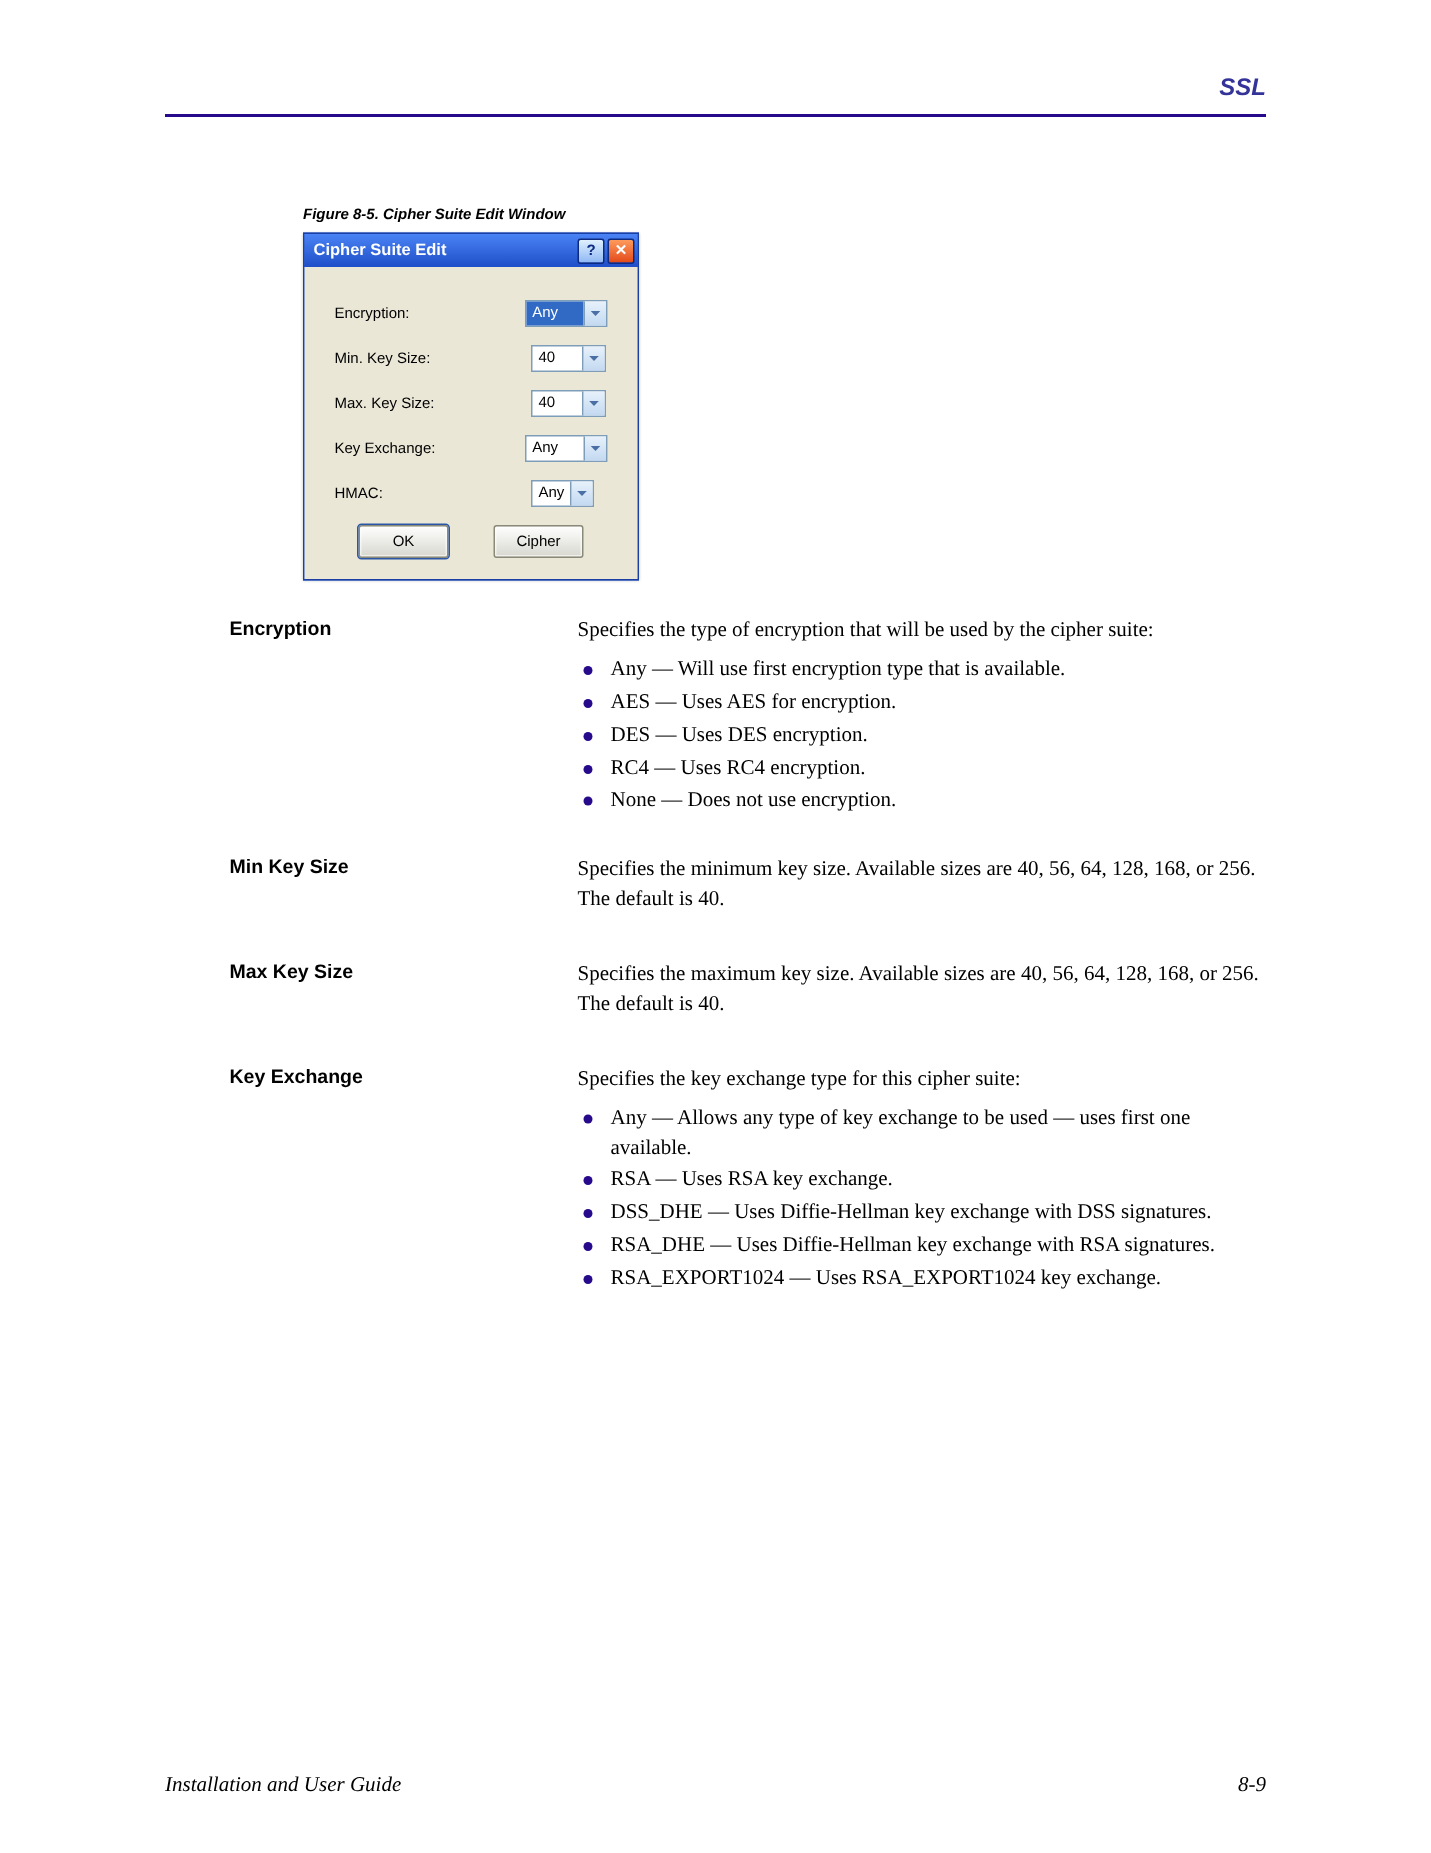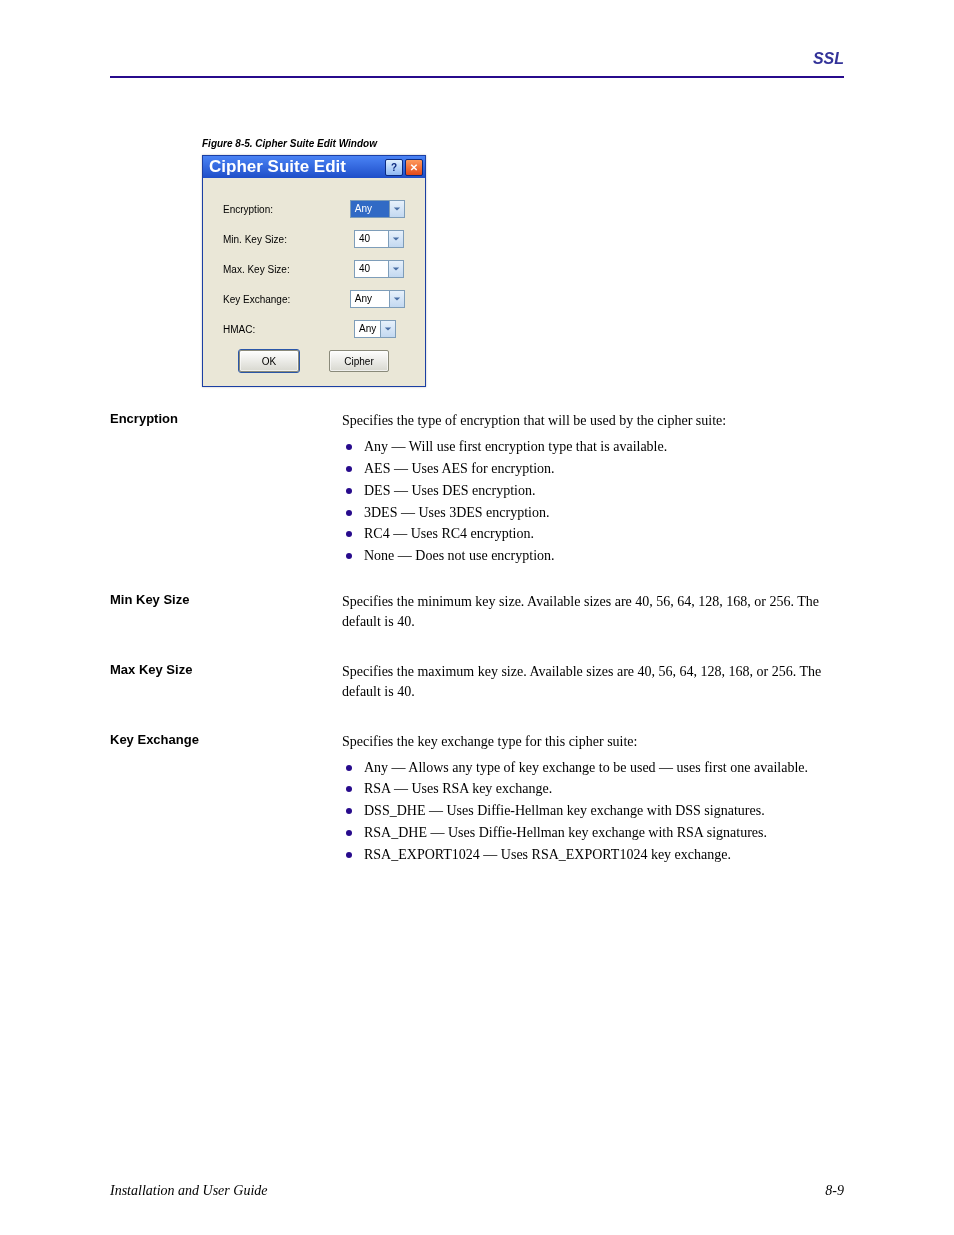--- a/index.html
+++ b/index.html
@@ -4,40 +4,40 @@
 <style>
   html,body{margin:0;padding:0;background:#fff;font-family:"Times New Roman",Times,serif;color:#000;}
   .page{width:954px;min-height:1235px;margin:0 auto;position:relative;padding:50px 110px 90px 110px;box-sizing:border-box;}
   .rule{border:none;border-top:2px solid #270a8c;margin:8px 0 30px 0;}
   .running-head{font-family:Arial,Helvetica,sans-serif;font-size:16px;font-style:italic;font-weight:700;color:#333399;text-align:right;margin-bottom:4px;}
   .figcap{font-family:Arial,Helvetica,sans-serif;font-style:italic;font-weight:700;margin:60px 0 6px 92px;font-size:10px;}
 
   
   .dlg{width:222px;margin-left:92px;background:#3b6ee3;border:1px solid #1b3fa3;box-shadow:0 0 2px rgba(0,0,0,.25);font-family:Tahoma,Arial,sans-serif;}
   .titlebar{background:linear-gradient(#4a83f5,#1e4ec8);height:22px;display:flex;align-items:center;justify-content:space-between;padding:0 2px 0 6px;}
-  .titlebar .t{color:#fff;font-weight:700;font-size:17px;}
+  .titlebar .t{color:#fff;font-weight:700;font-size:11px;}
   .tbbtns{display:flex;gap:2px;}
   .tbbtn{width:16px;height:15px;border:1px solid #0b2a80;border-radius:2px;display:flex;align-items:center;justify-content:center;font-size:10px;font-weight:700;}
   .help{background:linear-gradient(#dff0ff,#8fb8f3);color:#0b2a80;}
   .close{background:linear-gradient(#ff9a5c,#e34a1a);color:#fff;}
   .body{background:#eae7d7;padding:22px 20px 14px 20px;}
   .row{display:flex;align-items:center;margin-bottom:12px;}
   .lbl{width:84px;font-size:10px;color:#000;}
   .dd{display:flex;align-items:center;border:1px solid #7e9db9;background:#fff;font-size:10px;height:16px;margin-left:47px;}
   .dd .val{padding:0 4px;line-height:16px;}
   .dd .arr{width:14px;height:16px;background:linear-gradient(#e7f1fb,#c3d9f1);border-left:1px solid #7e9db9;display:flex;align-items:center;justify-content:center;}
   .dd .arr svg{width:8px;height:8px;}
   .sel .val{background:#316ac5;color:#fff;}
   .btns{display:flex;justify-content:center;gap:30px;}
   .winbtn{min-width:58px;height:20px;font-size:10px;background:linear-gradient(#fefefe,#d8d8d0);border:1px solid #8a8a7a;border-radius:2px;display:flex;align-items:center;justify-content:center;box-shadow:0 0 0 1px rgba(255,255,255,.6) inset;}
   .default{outline:1px solid #2b57a8;}
 
   
   .def{display:flex;margin-top:24px;font-size:14px;}
-  .term{width:232px;font-family:Arial,Helvetica,sans-serif;font-weight:700;font-size:13px;padding-left:0;}
+  .term{width:232px;font-family:Arial,Helvetica,sans-serif;font-weight:700;font-size:13px;padding-left:0;margin-left:43px;}
   .desc{flex:1;line-height:1.42;}
   .desc p{margin:0 0 6px 0;}
   .bullets{list-style:none;padding:0;margin:4px 0 0 0;}
   .bullets li{position:relative;padding-left:22px;margin-bottom:2px;}
   .bullets li::before{content:"";position:absolute;left:4px;top:7px;width:6px;height:6px;border-radius:50%;background:#270a8c;}
 
   .footer{position:absolute;bottom:36px;left:110px;right:110px;display:flex;justify-content:space-between;font-style:italic;font-size:14px;}
 </style>
 </head>
 <body>
@@ -130,21 +130,20 @@
 
   <div id="defs">
       <div class="def">
         <div class="term">Encryption</div>
         <div class="desc">
           <p>Specifies the type of encryption that will be used by the cipher suite:</p>
           <ul class="bullets">
             <li>Any — Will use first encryption type that is available.</li>
             <li>AES — Uses AES for encryption.</li>
             <li>DES — Uses DES encryption.</li>
-            <li>3DES — Uses 3DES encryption.</li>
             <li>RC4 — Uses RC4 encryption.</li>
             <li>None — Does not use encryption.</li>
           </ul>
         </div>
       </div>
       <div class="def">
         <div class="term">Min Key Size</div>
         <div class="desc">
           <p>Specifies the minimum key size. Available sizes are 40, 56, 64, 128, 168, or 256. The default is 40.</p>
         </div>

